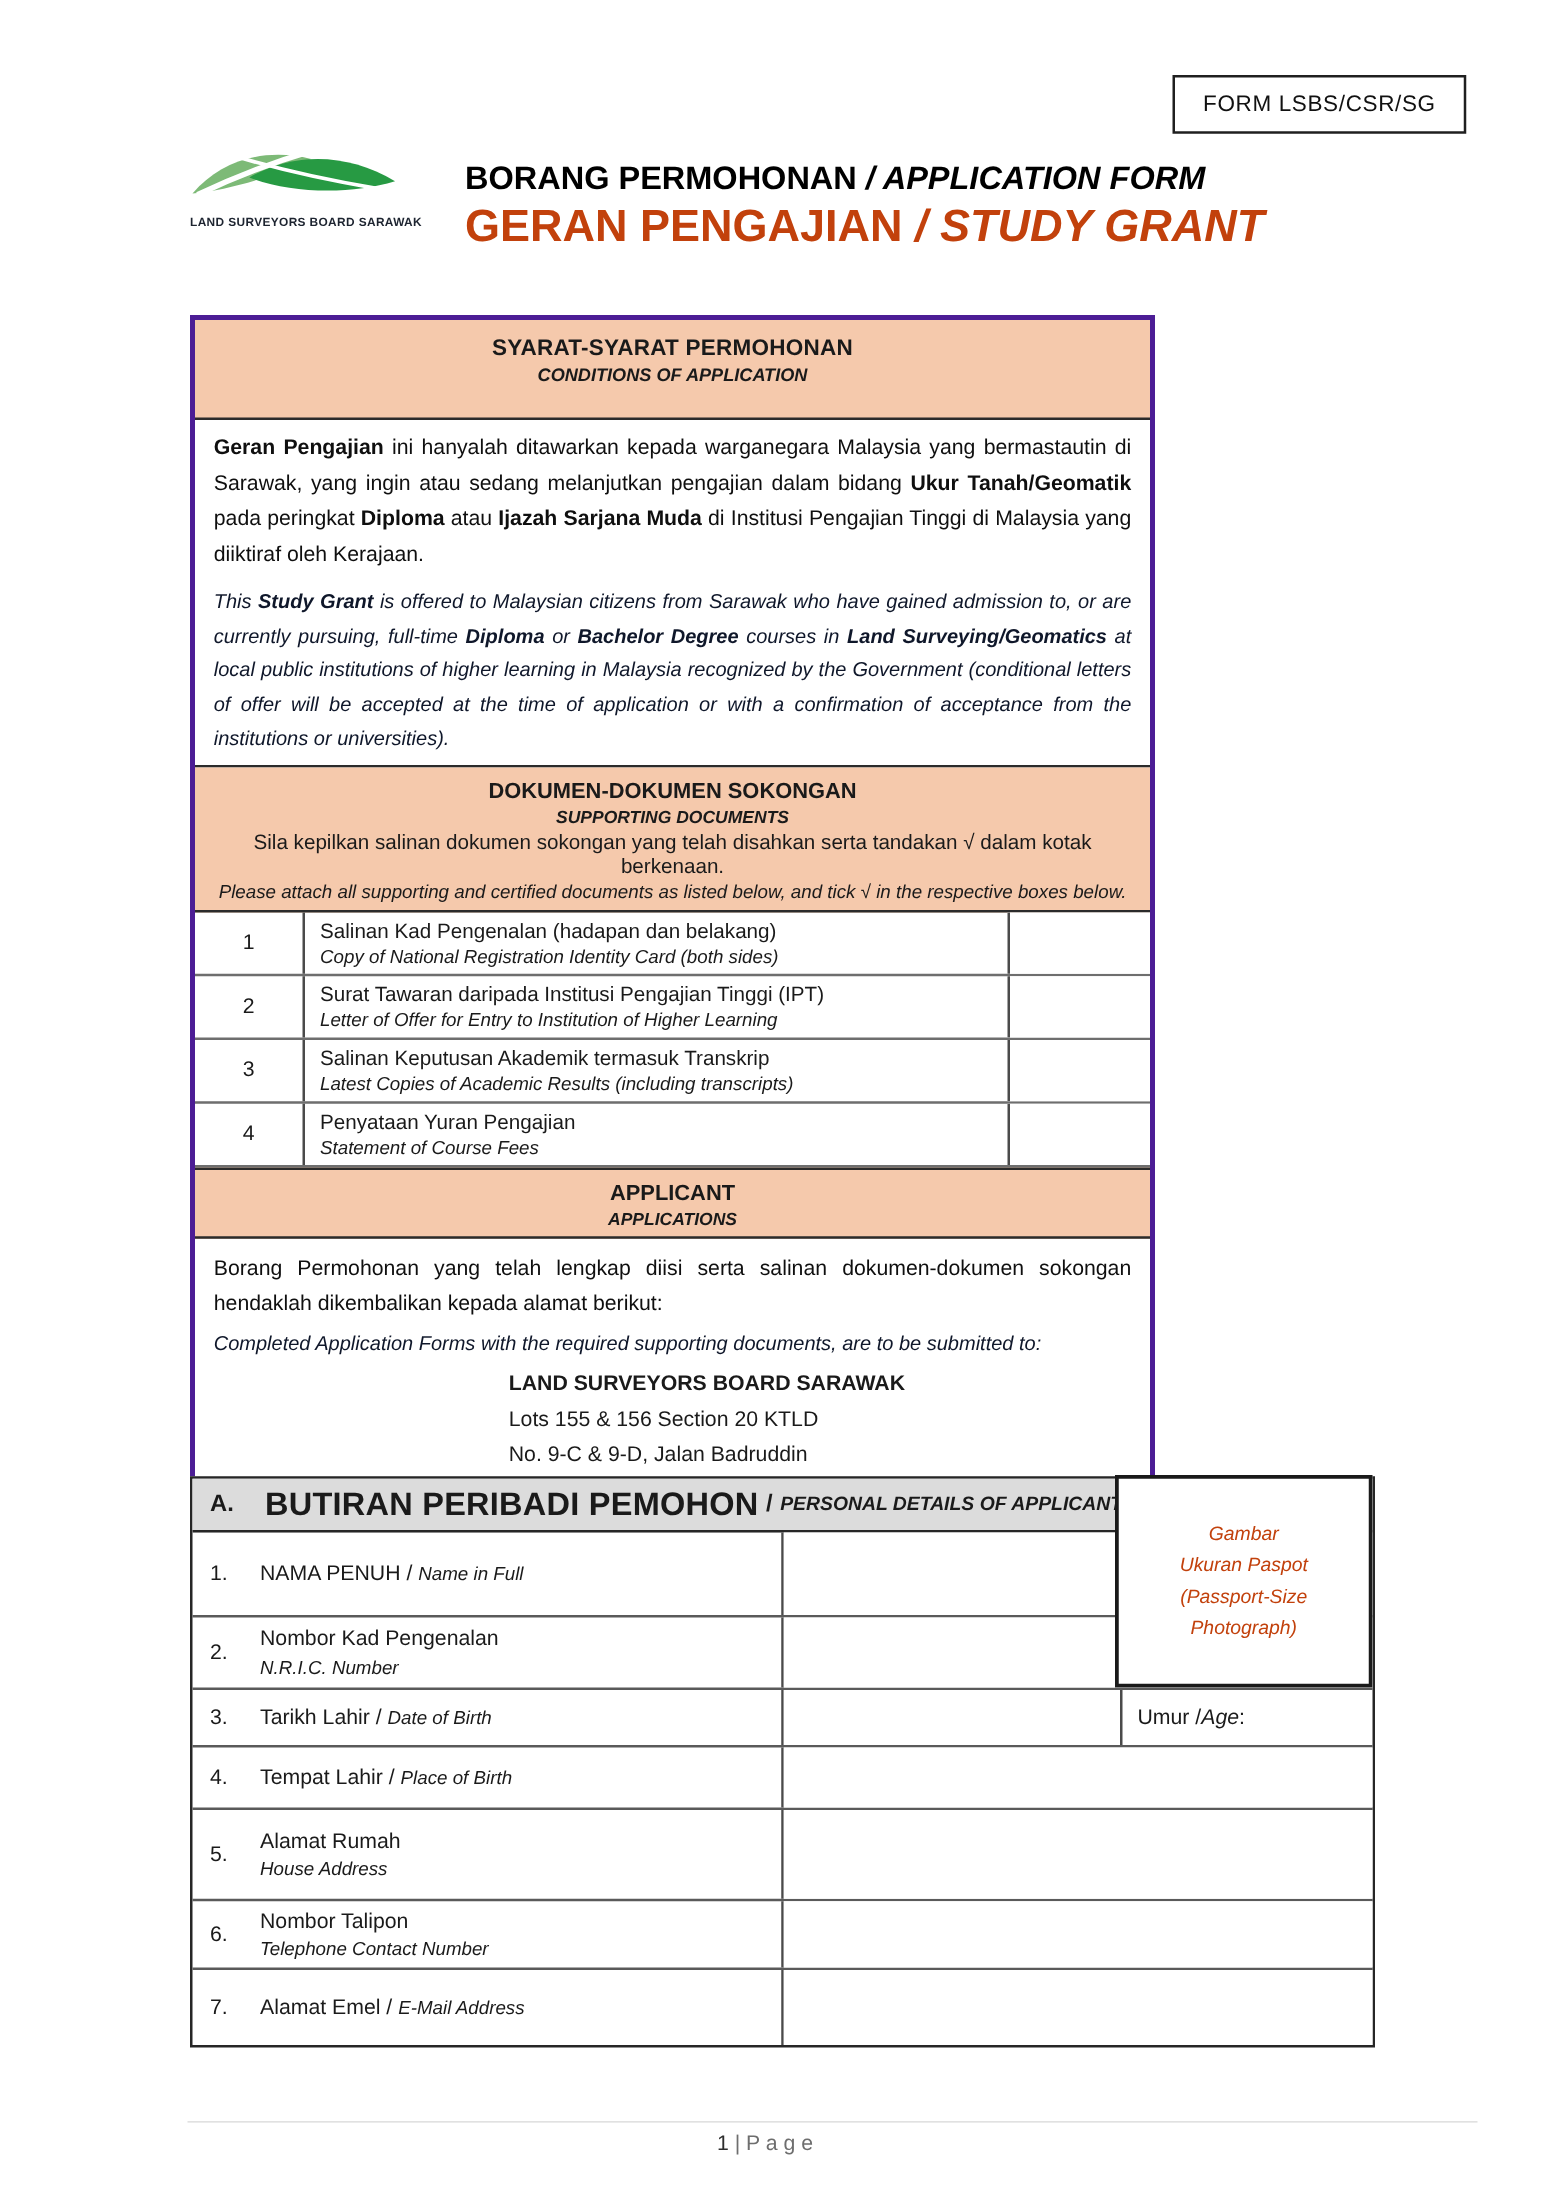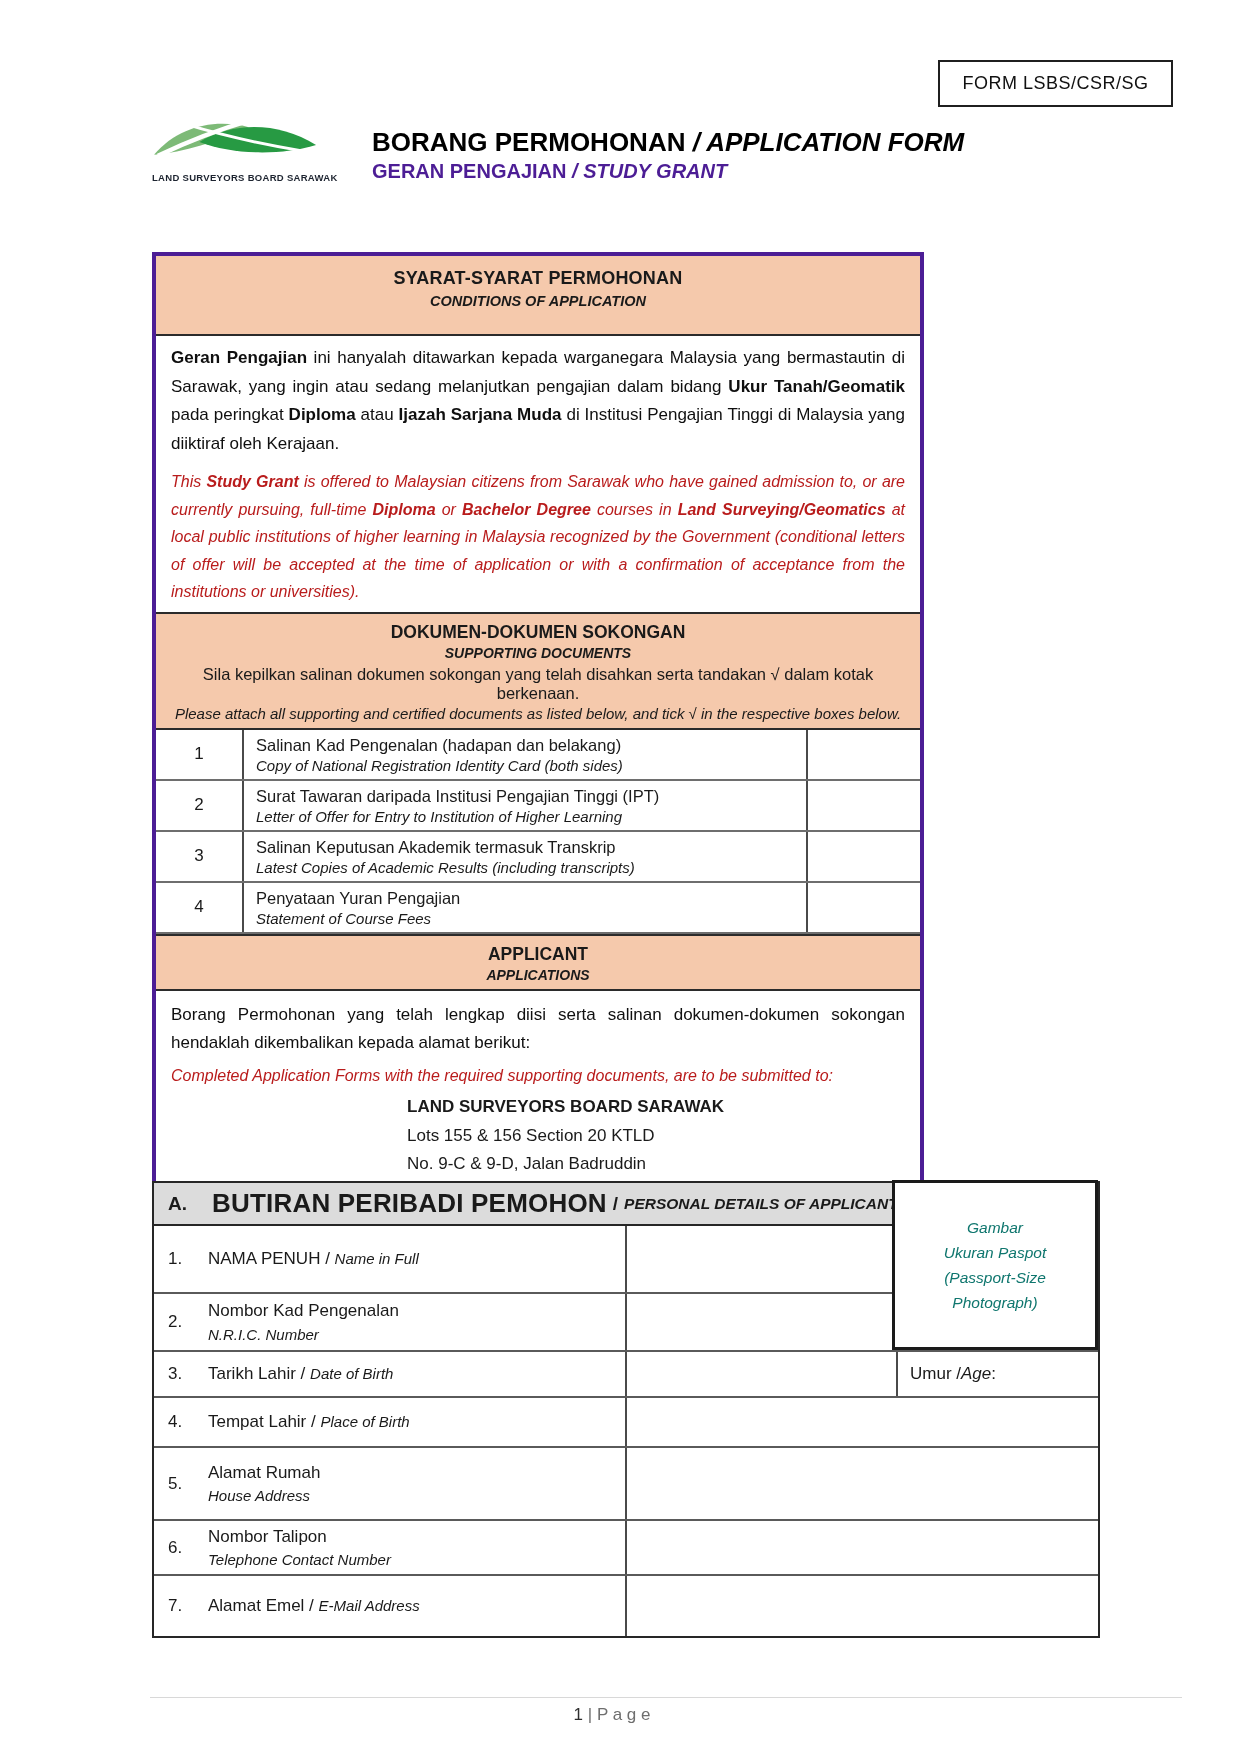--- a/index.html
+++ b/index.html
@@ -16,32 +16,32 @@
     border:2px solid #1f1f1f; display:flex; align-items:center; justify-content:center;
     font-size:18px; letter-spacing:.5px; color:#111; }
 
   
   .logo-block { position:absolute; left:152px; top:114px; width:170px; }
   .logo-caption { margin-top:2px; font-size:9.5px; font-weight:bold; letter-spacing:.3px; color:#1d2430; white-space:nowrap; }
 
   
   .title-block { position:absolute; left:372px; top:126px; }
   .title-line1 { font-size:26px; line-height:1.25; color:#000; }
-  .title-line2 { font-size:20px; line-height:1.2; color:#4c1d95; }
+  .title-line2 { font-size:36px; line-height:1.2; color:#c2410c; }
 
   
   .main-table { position:absolute; left:152px; top:252px; width:772px; border:4px solid #4c1d95; background:#fff; }
   .peach { background:#F5C9AC; text-align:center; }
   .sec1 { min-height:80px; padding:12px 8px 8px; border-bottom:2px solid #2b2b2b; }
   .sec1 .h-my { font-size:18px; font-weight:bold; letter-spacing:.2px; }
   .sec1 .h-en { font-size:14.5px; font-weight:bold; font-style:italic; margin-top:4px; }
 
   .body1 { min-height:203px; padding:8px 15px 6px; border-bottom:2px solid #2b2b2b; }
   .para-my { font-size:17px; line-height:1.68; text-align:justify; color:#0f0f0f; }
-  .para-en { font-size:16px; line-height:1.72; text-align:justify; font-style:italic; margin-top:10px; color:#b91c1c; }
+  .para-en { font-size:16px; line-height:1.72; text-align:justify; font-style:italic; margin-top:10px; color:#0f172a; }
 
   .sec2 { min-height:110px; padding:8px 10px 6px; border-bottom:2px solid #2b2b2b; }
   .sec2 .h-my { font-size:17.5px; font-weight:bold; }
   .sec2 .h-en { font-size:14px; font-weight:bold; font-style:italic; margin-top:2px; }
   .sec2 .n-my { font-size:16.5px; margin-top:4px; }
   .sec2 .n-en { font-size:15px; font-style:italic; margin-top:2px; }
 
   .doc-row { display:flex; align-items:stretch; min-height:51px; border-bottom:2px solid #6e6e6e; }
   .doc-row:last-of-type { border-bottom:none; }
   .doc-no { width:88px; border-right:2px solid #4a4a4a; display:flex; align-items:center; justify-content:center; font-size:17px; }
@@ -76,21 +76,21 @@
   .a-lab .en { font-size:15px; font-style:italic; }
   .a-val { flex:1; background:#fff; }
   .a-val3 { width:271px; border-right:2px solid #4a4a4a; background:#fff; }
   .a-age { flex:1; display:flex; align-items:center; padding-left:12px; font-size:17px; }
   .h-r1 { min-height:68px; } .h-r2 { min-height:58px; } .h-r3 { min-height:46px; }
   .h-r4 { min-height:50px; } .h-r5 { min-height:73px; } .h-r6 { min-height:55px; } .h-r7 { min-height:60px; }
 
   
   .photo-box { position:absolute; left:892px; top:1180px; width:206px; height:170px; background:#fff;
     border:3px solid #1a1a1a; z-index:5; text-align:center; padding-top:32px;
-    font-size:15.5px; font-style:italic; line-height:1.62; color:#0f766e; }
+    font-size:15.5px; font-style:italic; line-height:1.62; color:#c2410c; }
 
   
   .footer-rule { position:absolute; left:150px; top:1697px; width:1032px; height:1px; background:#d8d8d8; }
   .footer-text { position:absolute; left:152px; top:1705px; width:920px; text-align:center; font-size:17px; color:#6e6e6e; }
   .footer-text .pg { color:#2e2e2e; }
 </style>
 </head>
 <body>
 
 <div class="page">

